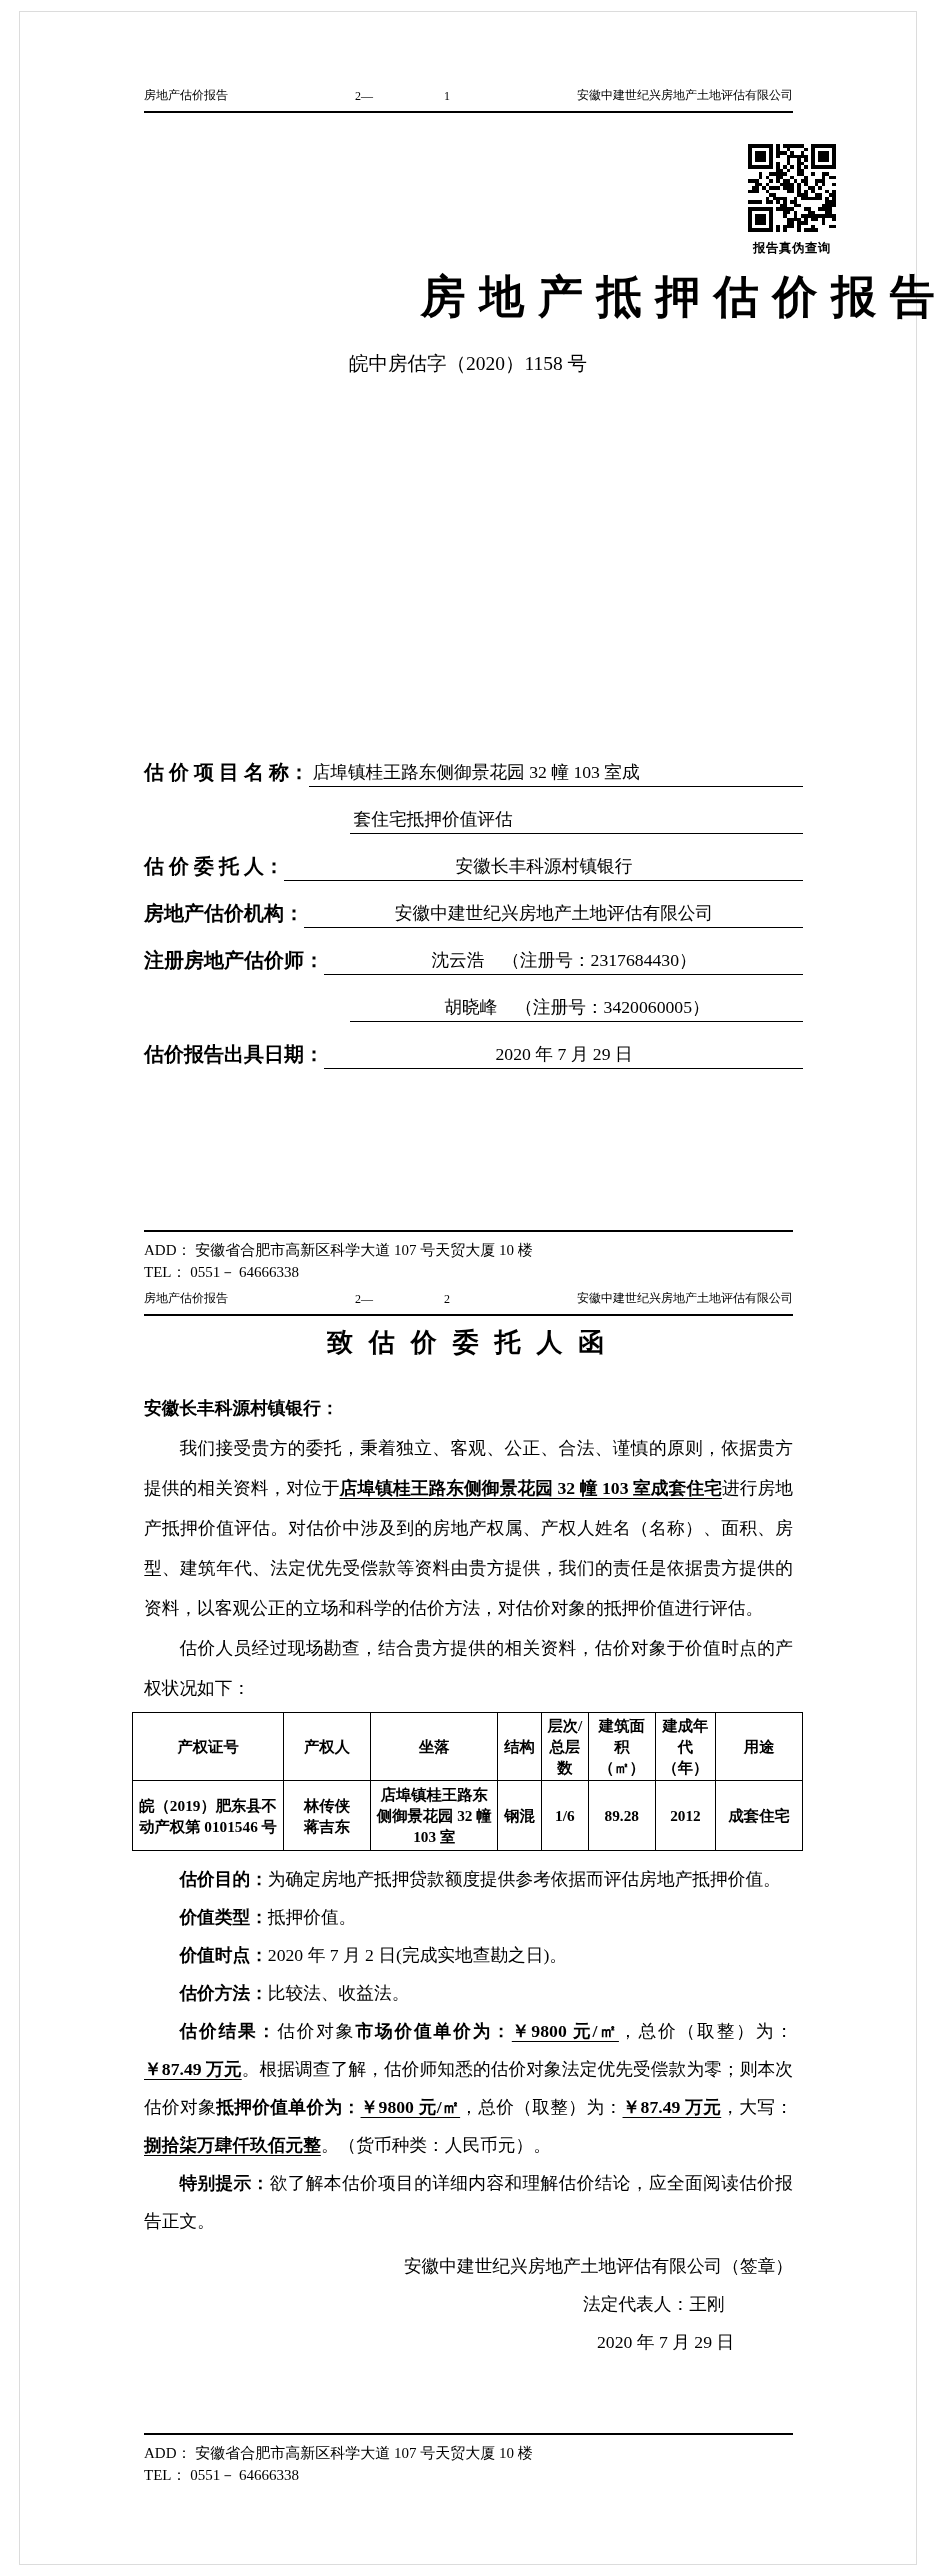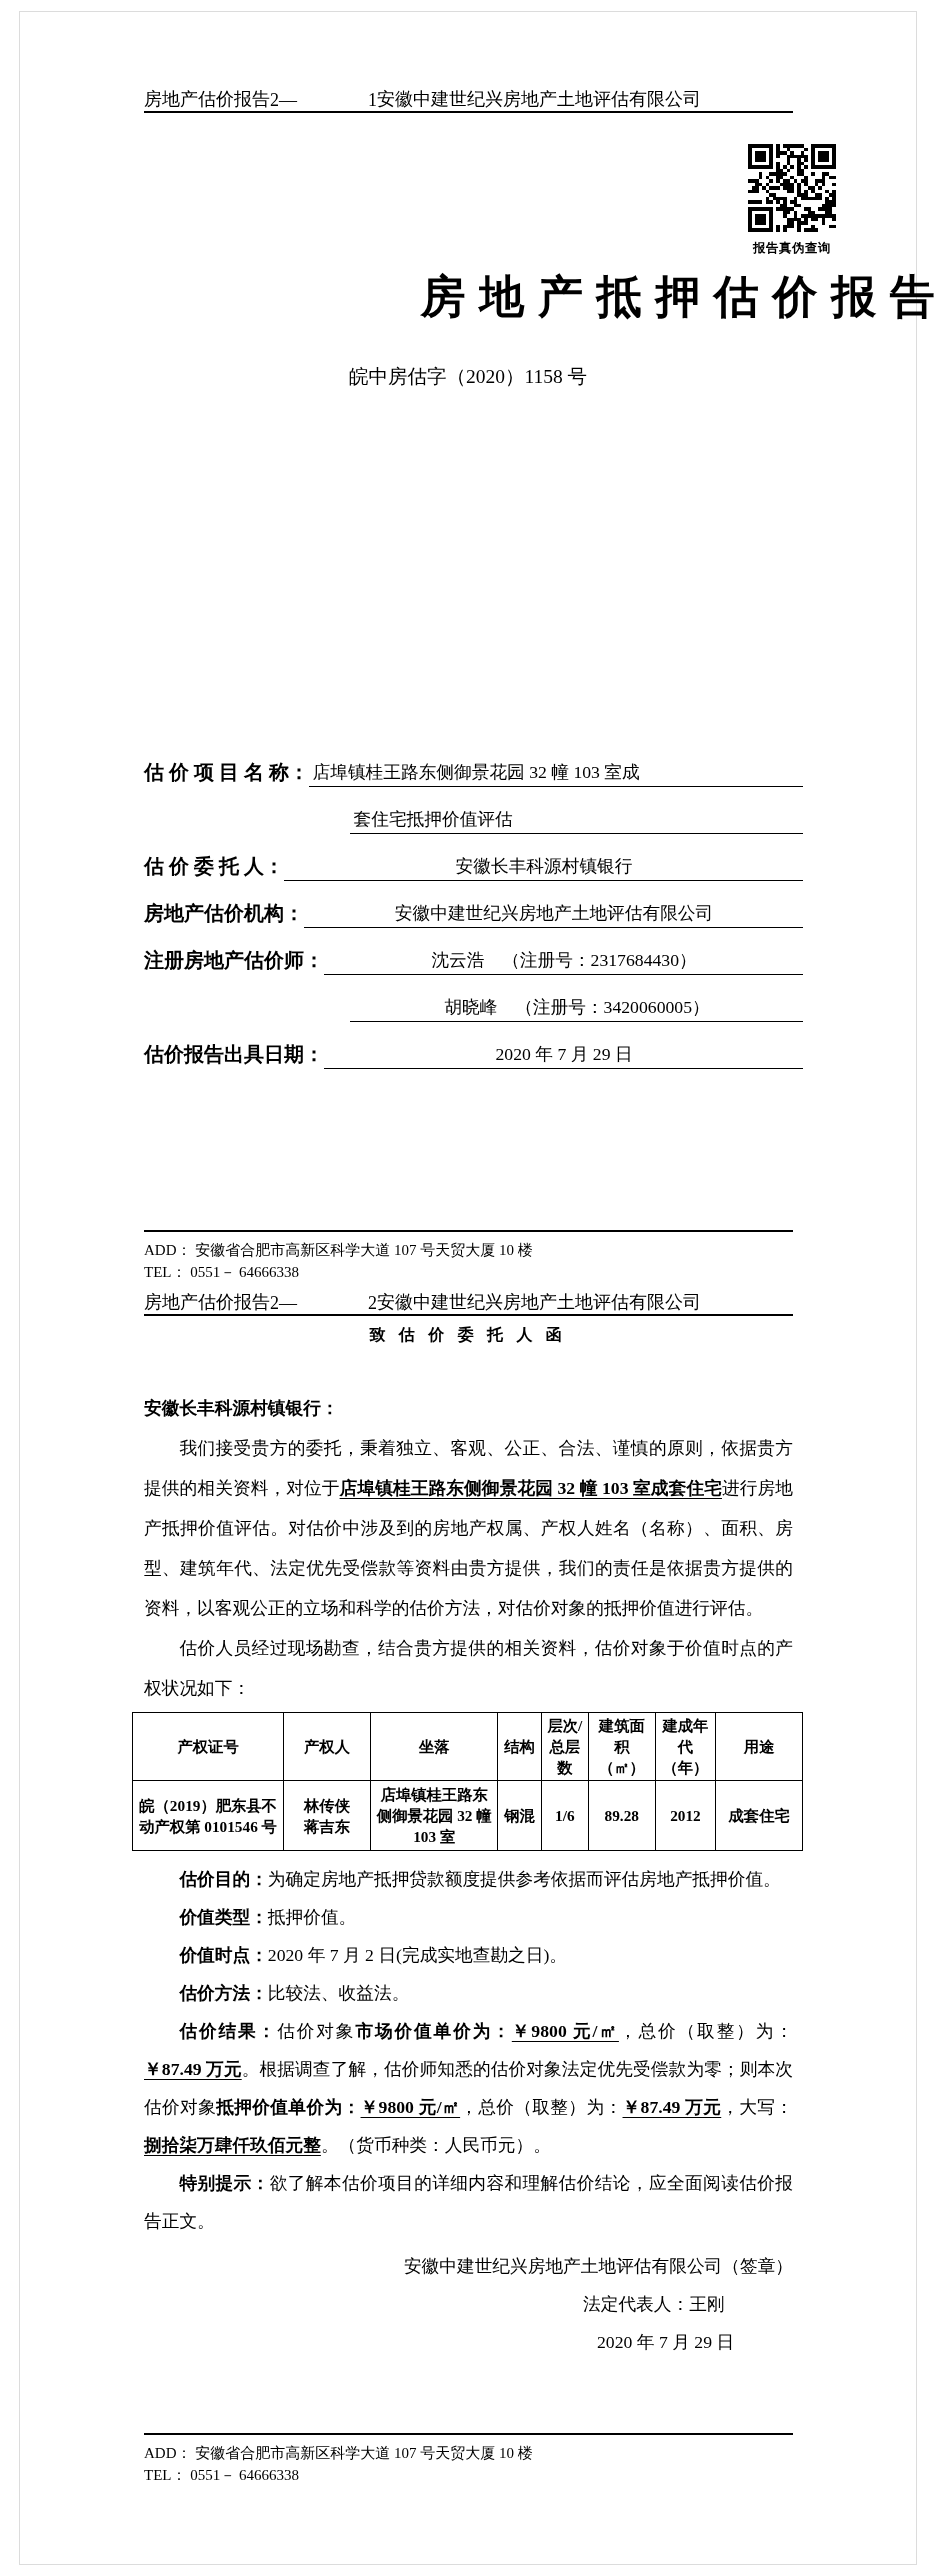--- a/index.html
+++ b/index.html
@@ -8,46 +8,46 @@
     width:936px; height:2576px; position:relative;
     font-family:"Liberation Serif","DejaVu Serif",serif;
     color:#000;
   }
   .scan-frame { position:absolute; left:19px; top:10.6px; width:898px; height:2554px;
     border:0.6px solid #dcdcdc; pointer-events:none; }
   .page { position:absolute; left:0; width:936px; height:1288px; overflow:hidden; }
   #page1 { top:0; } #page2 { top:1288px; }
 
   .running-head { position:absolute; left:144px; width:649px; display:flex;
-    justify-content:flex-start; align-items:flex-end; font-size:18px; }
+    justify-content:space-between; align-items:flex-end; font-size:12px; }
   .head-center { display:flex; gap:71px; }
   .head-rule { position:absolute; left:144px; width:649px; border-top:2.4px solid #000; }
 
   
   .qr-block { position:absolute; left:748px; top:144px; width:88px; text-align:center; }
   .qr-block svg { display:block; width:88px; height:88px; }
   .qr-caption { margin-top:8.3px; font-weight:bold; font-size:12.4px; letter-spacing:0.6px; white-space:nowrap; }
   .main-title { position:absolute; left:0; top:267px; width:100%; text-align:right;
     font-size:45px; font-weight:bold; letter-spacing:1.2px; white-space:nowrap; }
-  .doc-number { position:absolute; left:0; top:363px; width:100%; text-align:center; font-size:19.5px; }
+  .doc-number { position:absolute; left:0; top:350px; width:100%; text-align:center; font-size:19.5px; }
 
   .fields { position:absolute; left:144px; top:740px; width:659px; font-size:17.7px; }
   .frow { display:flex; align-items:flex-end; height:47px; }
   .flabel { font-weight:bold; font-size:20px; white-space:pre; padding-bottom:1.2px; }
   .fvalue { flex:1; border-bottom:1.2px solid #000; padding:0 2.4px 1.8px 3.5px; white-space:nowrap; }
   .fvalue.center { text-align:center; }
   .fspacer { width:206px; }
 
   .page-footer { position:absolute; left:144px; width:649px; font-size:15px; }
   .footer-rule { border-top:2.4px solid #000; margin-bottom:7px; }
   .footer-line { line-height:22px; white-space:pre; }
 
   
   .letter-title { position:absolute; left:0; top:37px; width:100%; text-align:center;
-    font-size:16px; font-weight:bold; letter-spacing:4.7px; }
+    font-size:26px; font-weight:bold; letter-spacing:4.7px; }
   .letter-body { position:absolute; left:144px; top:100px; width:649px;
     font-size:17.7px; line-height:40px; text-align:justify; }
   .salutation { font-weight:bold; }
   .para { text-indent:2em; }
   .b { font-weight:bold; }
   .u { text-decoration:underline; text-decoration-thickness:1.2px; text-underline-offset:3.5px; }
 
   table.info-table { border-collapse:collapse; table-layout:fixed; width:671px;
     margin:3.5px 0 0 -11.8px; font-size:15.3px; line-height:21px; text-align:center;
     border:1.2px solid #000; text-indent:0; }

